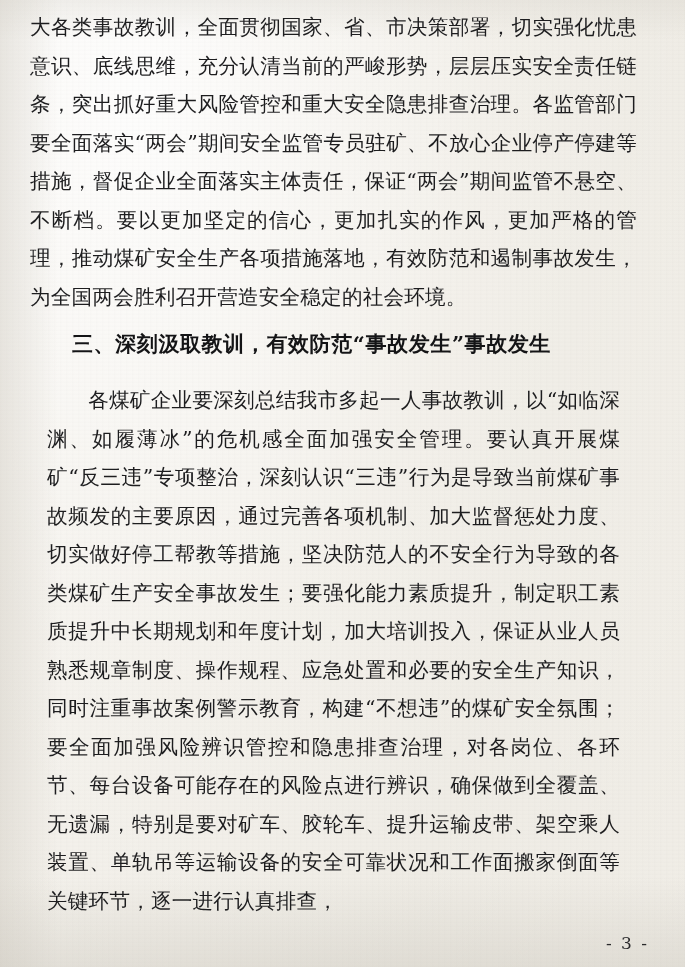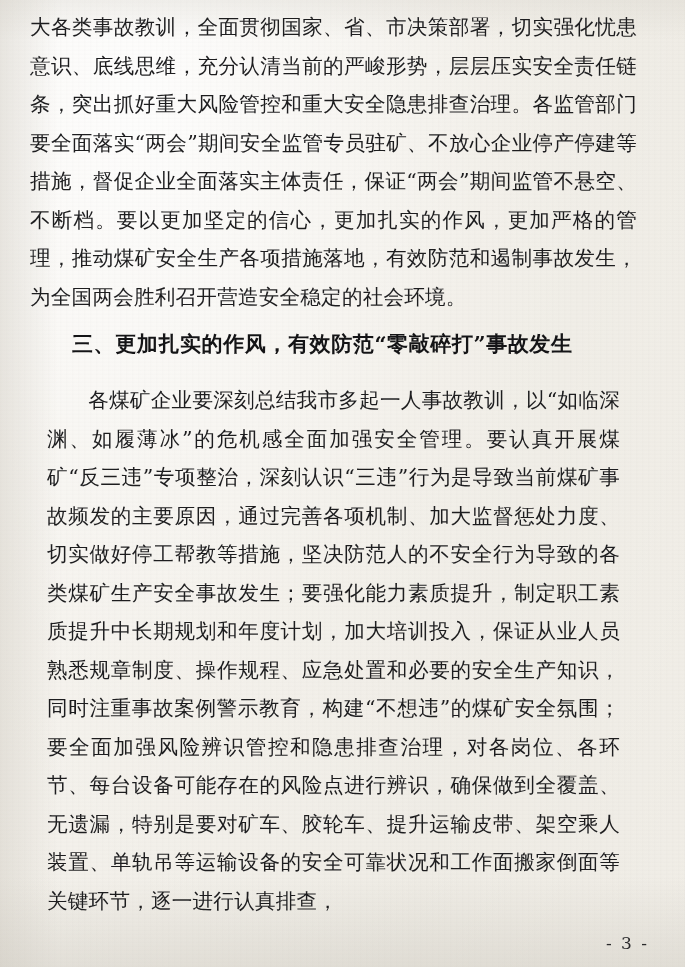--- a/index.html
+++ b/index.html
@@ -97,19 +97,19 @@
 <div class="paper"></div>
 <div class="grain"></div>
 <div class="shade-top"></div>
 <div class="shade-left"></div>
 <div class="shade-bottom"></div>
 
 <div class="page">
   <div class="doc-body">
     <p class="para">大各类事故教训，全面贯彻国家、省、市决策部署，切实强化忧患意识、底线思维，充分认清当前的严峻形势，层层压实安全责任链条，突出抓好重大风险管控和重大安全隐患排查治理。各监管部门要全面落实“两会”期间安全监管专员驻矿、不放心企业停产停建等措施，督促企业全面落实主体责任，保证“两会”期间监管不悬空、不断档。要以更加坚定的信心，更加扎实的作风，更加严格的管理，推动煤矿安全生产各项措施落地，有效防范和遏制事故发生，为全国两会胜利召开营造安全稳定的社会环境。</p>
 
-    <h2 class="section-heading">三、更加扎实的作风，有效防范“零敲碎打”事故发生</h2>
+    <h2 class="section-heading">三、深刻汲取教训，有效防范“事故发生”事故发生</h2>
 
     <p class="indent">各煤矿企业要深刻总结我市多起一人事故教训，以“如临深渊、如履薄冰”的危机感全面加强安全管理。要认真开展煤矿“反三违”专项整治，深刻认识“三违”行为是导致当前煤矿事故频发的主要原因，通过完善各项机制、加大监督惩处力度、切实做好停工帮教等措施，坚决防范人的不安全行为导致的各类煤矿生产安全事故发生；要强化能力素质提升，制定职工素质提升中长期规划和年度计划，加大培训投入，保证从业人员熟悉规章制度、操作规程、应急处置和必要的安全生产知识，同时注重事故案例警示教育，构建“不想违”的煤矿安全氛围；要全面加强风险辨识管控和隐患排查治理，对各岗位、各环节、每台设备可能存在的风险点进行辨识，确保做到全覆盖、无遗漏，特别是要对矿车、胶轮车、提升运输皮带、架空乘人装置、单轨吊等运输设备的安全可靠状况和工作面搬家倒面等关键环节，逐一进行认真排查，</p>
   </div>
 </div>
 
 <div class="page-number">- 3 -</div>
 
 </body></html>

